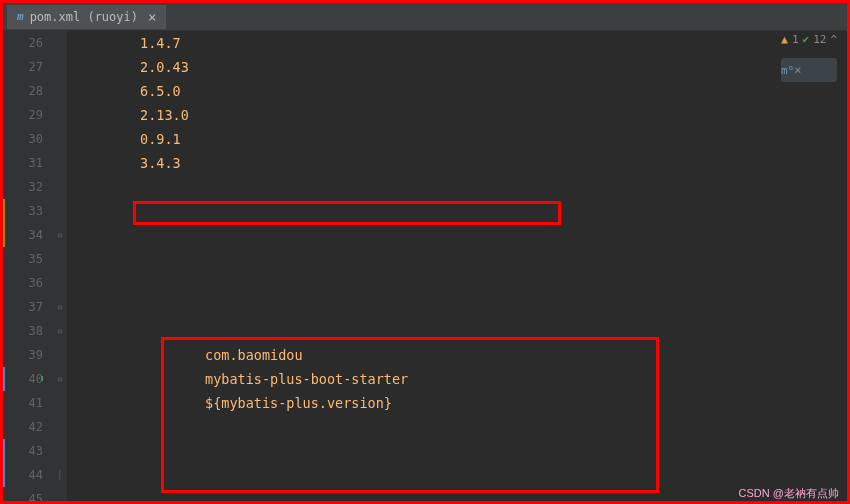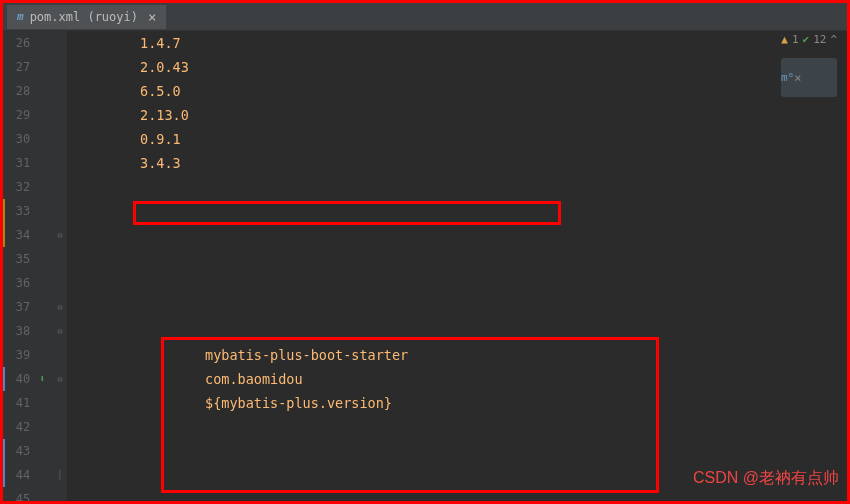--- a/index.html
+++ b/index.html
@@ -44,39 +44,39 @@
       font-size: 11px;
       color: #888;
     }
     .warn-icon { color: #d9a047; }
     .check-icon { color: #499c54; }
     .mate-widget {
       position: absolute;
       top: 55px;
       right: 10px;
       width: 56px;
-      height: 39px;
+      height: 24px;
       background: #3c4449;
       border-radius: 3px;
       display: flex;
       align-items: center;
       justify-content: flex-start;
       font-size: 11px;
       color: #6897bb;
     }
     .mate-widget .mate-close { color: #888; font-size: 12px; }
     .editor {
       display: flex;
       height: calc(100% - 28px);
       position: relative;
     }
     .gutter {
       background: #313335;
       width: 50px;
-      text-align: center;
+      text-align: right;
       padding-right: 10px;
       color: #606366;
       font-size: 12px;
       line-height: 24px;
       position: relative;
     }
     .gutter-line { height: 24px; position: relative; }
     .gutter-marker {
       position: absolute;
       left: -4px;
@@ -125,24 +125,24 @@
       position: absolute;
       border: 3px solid #ff0000;
       top: 306px;
       left: 158px;
       width: 498px;
       height: 156px;
       pointer-events: none;
     }
     .watermark {
       position: absolute;
-      bottom: 12px;
+      bottom: 0;
       right: 8px;
-      font-size: 16px;
-      color: #ef4444;
+      font-size: 11px;
+      color: #f9a8d4;
       font-family: sans-serif;
     }
   </style>
 </head>
 <body>
 
 <div class="tab-bar">
   <div class="tab">
     <span class="tab-icon">m</span>
     <span>pom.xml (ruoyi)</span>
@@ -215,22 +215,22 @@
       <div class="code-line">        <span class="tag"><commons.io.version></commons.io.version></span><span class="text">2.13.0</span><span class="tag"></span></div>
       <div class="code-line">        <span class="tag"><jwt.version></jwt.version></span><span class="text">0.9.1</span><span class="tag"></span></div>
       <div class="code-line">        <span class="tag"><mybatis-plus.version></mybatis-plus.version></span><span class="text">3.4.3</span><span class="tag"></span></div>
       <div class="code-line">    <span class="tag"></span></div>
       <div class="code-line">&nbsp;</div>
       <div class="code-line">    <span class="comment"></span></div>
       <div class="code-line">    <span class="tag"><dependencymanagement></dependencymanagement></span></div>
       <div class="code-line">        <span class="tag"><dependencies></dependencies></span></div>
       <div class="code-line">            <span class="comment"></span></div>
       <div class="code-line">            <span class="tag"><dependency></dependency></span></div>
+      <div class="code-line">                <span class="tag"><groupid></groupid></span><span class="text">com.baomidou</span><span class="tag"></span></div>
       <div class="code-line">                <span class="tag"><artifactid></artifactid></span><span class="text">mybatis-plus-boot-starter</span><span class="tag"></span></div>
-      <div class="code-line">                <span class="tag"><groupid></groupid></span><span class="text">com.baomidou</span><span class="tag"></span></div>
       <div class="code-line">                <span class="tag"><version></version></span><span class="text">${mybatis-plus.version}</span><span class="tag"></span></div>
       <div class="code-line">            <span class="tag"></span></div>
       <div class="code-line">&nbsp;</div>
     </div>
   <div class="redbox1"></div>
   <div class="redbox2"></div>
 </div>
 
 <div class="watermark">CSDN @老衲有点帅</div>
 

